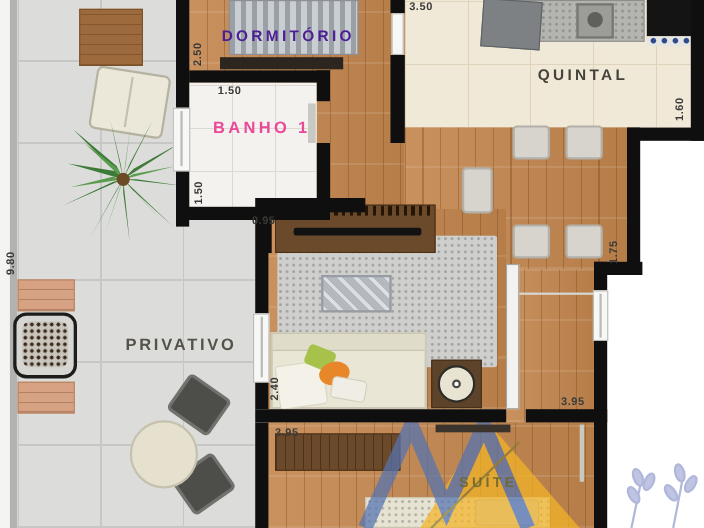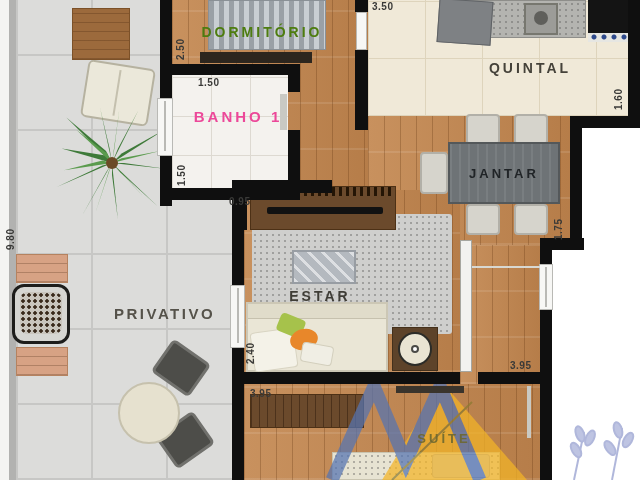--- a/index.html
+++ b/index.html
@@ -104,23 +104,20 @@
     <div class="abs" style="left:8px;top:6px;width:14px;height:14px;border-radius:50%;background:#5f5f5b;"></div>
   </div>
   <div class="abs" style="left:588px;top:0;width:42px;height:33px;background:#141414;"></div>
   <div class="abs" style="left:588px;top:33px;width:42px;height:9px;background:#e6e6e2;background-image:radial-gradient(circle at 6px 4px,#2e4a8c 2px,transparent 3px),radial-gradient(circle at 16px 4px,#2e4a8c 2px,transparent 3px),radial-gradient(circle at 26px 4px,#2e4a8c 2px,transparent 3px),radial-gradient(circle at 36px 4px,#2e4a8c 2px,transparent 3px);"></div>
 
   <div class="abs chair" style="left:466px;top:114px;width:34px;height:31px;"></div>
   <div class="abs chair" style="left:514px;top:114px;width:34px;height:31px;"></div>
   <div class="abs chair" style="left:466px;top:204px;width:34px;height:31px;"></div>
   <div class="abs chair" style="left:514px;top:204px;width:34px;height:31px;"></div>
   <div class="abs chair" style="left:420px;top:152px;width:28px;height:42px;"></div>
-  <div class="abs" style="left:448px;top:142px;width:112px;height:62px;background:#6e7376;background-image:repeating-linear-gradient(90deg,rgba(255,255,255,.08) 0 2px,transparent 2px 9px);border:2px solid #54585a;box-sizing:border-box;display:flex;align-items:center;justify-content:center;">
-    <span class="room-label" style="font-size:13px;color:#202427;letter-spacing:3px;">JANTAR</span>
-  </div>
 
   <div class="abs speckle" style="left:252px;top:214px;width:200px;height:120px;background-color:#cfcfcd;border-radius:3px;"></div>
   <div class="abs" style="left:250px;top:186px;width:146px;height:44px;background:#6b4a2c;border:1px solid #4d3116;box-sizing:border-box;">
     <div class="abs" style="left:4px;top:0;width:136px;height:9px;background:repeating-linear-gradient(90deg,#241505 0 3px,transparent 3px 7px);"></div>
     <div class="abs" style="left:16px;top:20px;width:116px;height:7px;background:#121212;border-radius:2px;"></div>
   </div>
   <div class="abs" style="left:292px;top:250px;width:64px;height:34px;background:#b4b9bf;background-image:repeating-linear-gradient(45deg,rgba(255,255,255,.55) 0 3px,transparent 3px 10px);border:2px solid #989da3;box-sizing:border-box;"></div>
   <div class="abs" style="left:246px;top:302px;width:142px;height:70px;background:#eae6d6;border:2px solid #ccc7b5;box-sizing:border-box;">
     <div class="abs" style="left:0;top:0;width:138px;height:14px;background:#e0dcca;border-bottom:1px solid #c6c1ae;"></div>
     <div class="abs" style="left:4px;top:26px;width:42px;height:38px;background:#f4f2e8;border:1px solid #d8d4c2;border-radius:4px;transform:rotate(-8deg);"></div>
@@ -189,24 +186,23 @@
   <div class="abs wall" style="left:232px;top:193px;width:12px;height:92px;"></div>
   <div class="abs whitegap" style="left:230px;top:285px;width:15px;height:63px;">
       <div class="abs" style="left:6px;top:2px;width:2px;height:55px;background:#b9b9b5;"></div>
     </div>
   <div class="abs wall" style="left:232px;top:348px;width:12px;height:24px;"></div>
   <div class="abs wall" style="left:232px;top:372px;width:228px;height:12px;"></div>
   <div class="abs wall" style="left:478px;top:372px;width:74px;height:12px;"></div>
   <div class="abs wall" style="left:232px;top:384px;width:12px;height:96px;"></div>
   <div class="abs" style="left:460px;top:240px;width:12px;height:132px;background:#f2f2f0;border:1px solid #a6a6a0;box-sizing:border-box;"></div>
 
-  <div class="abs room-label" style="left:192px;top:24px;width:140px;color:#4d7c0f;">DORMITÓRIO</div>
+  <div class="abs room-label" style="left:192px;top:24px;width:140px;color:#4c1d95;">DORMITÓRIO</div>
   <div class="abs room-label" style="left:188px;top:108px;width:100px;font-size:15px;color:#ec4899;">BANHO 1</div>
   <div class="abs room-label" style="left:470px;top:60px;width:120px;color:#45423a;">QUINTAL</div>
-  <div class="abs room-label" style="left:280px;top:288px;width:80px;color:#3f3d36;">ESTAR</div>
   <div class="abs room-label" style="left:114px;top:305px;width:140px;text-align:left;font-size:15px;letter-spacing:2.5px;color:#55524a;">PRIVATIVO</div>
   <div class="abs room-label" style="left:404px;top:431px;width:80px;font-size:13px;color:#6e682f;opacity:.9;">SUÍTE</div>
 
   <div class="abs dim vdim" style="left:175px;top:60px;">2.50</div>
   <div class="abs dim" style="left:198px;top:77px;">1.50</div>
   <div class="abs dim vdim" style="left:176px;top:186px;">1.50</div>
   <div class="abs dim" style="left:205px;top:196px;margin-left:24px;">0.95</div>
   <div class="abs dim" style="left:372px;top:1px;">3.50</div>
   <div class="abs dim vdim" style="left:613px;top:110px;">1.60</div>
   <div class="abs dim vdim" style="left:553px;top:240px;">1.75</div>

